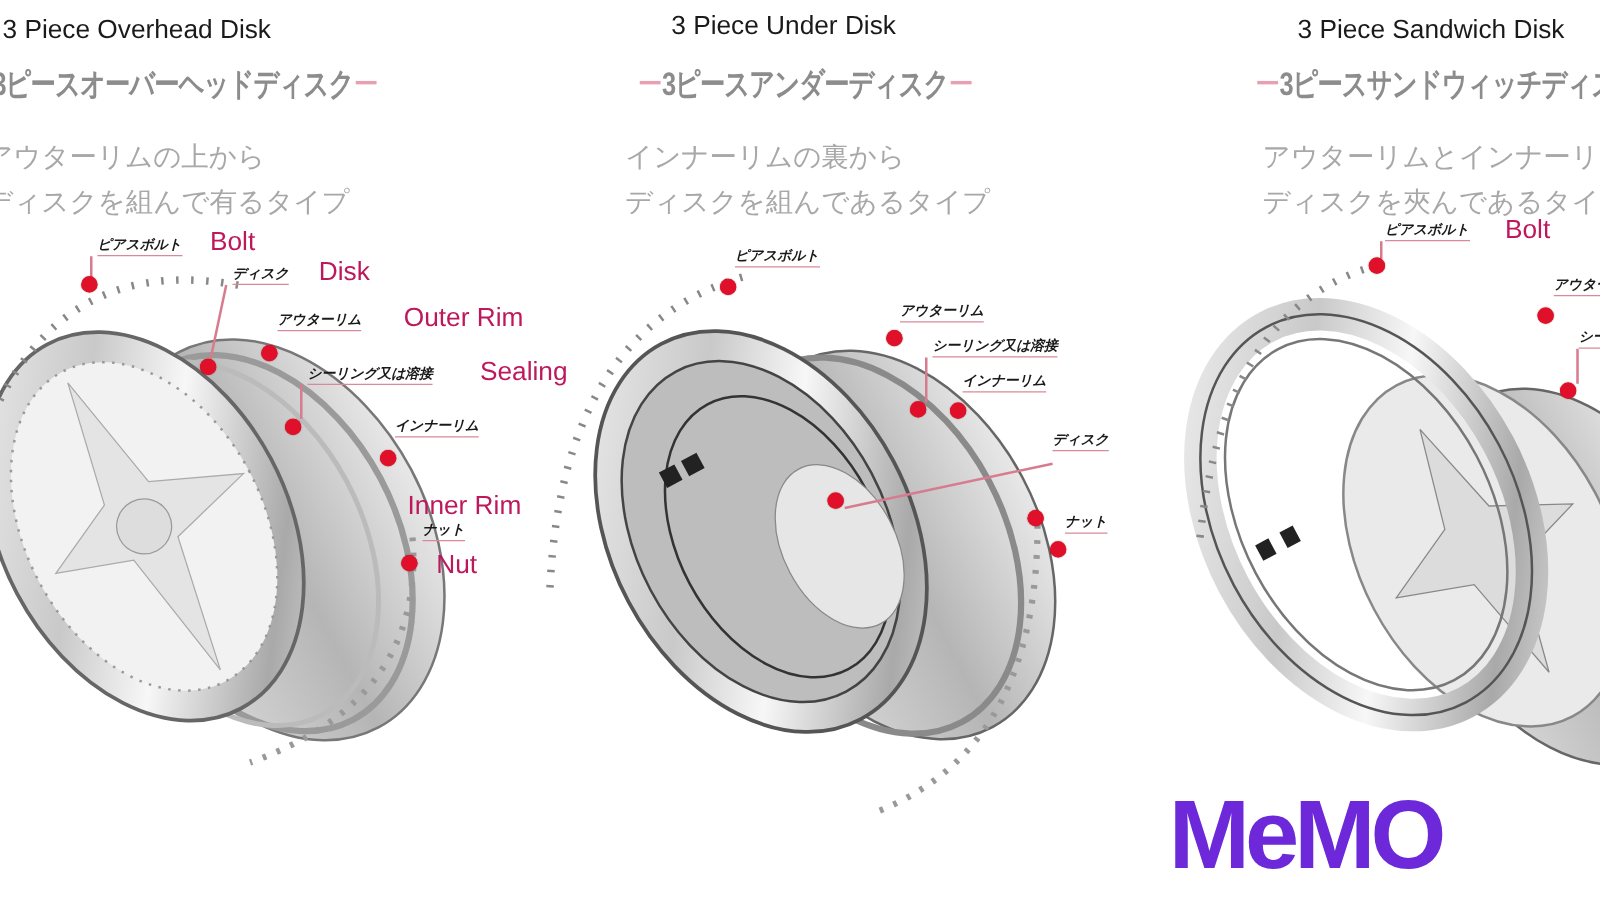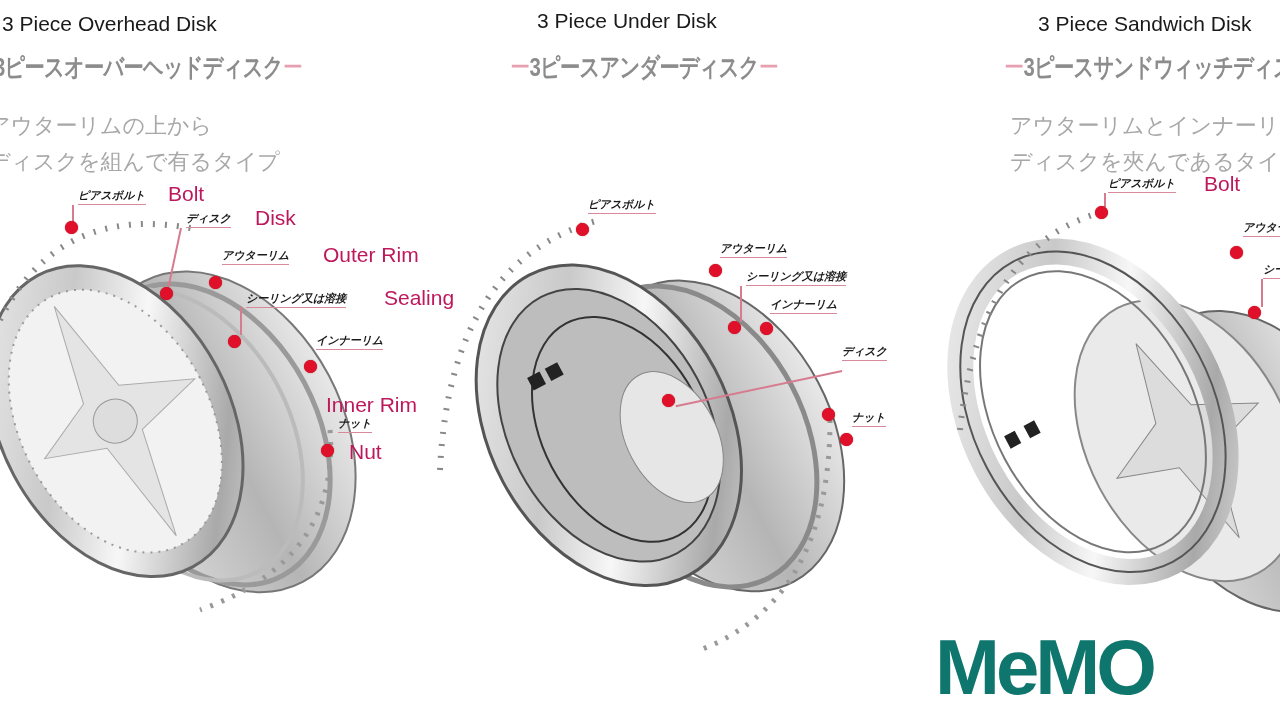--- a/index.html
+++ b/index.html
@@ -7,21 +7,21 @@
   .abs{position:absolute;}
   .title-en{font-size:21px;color:#1a1a1a;white-space:nowrap;}
   .title-jp{font-size:26px;color:#8c8c8c;font-weight:bold;white-space:nowrap;letter-spacing:-1px;transform:scaleX(0.78);transform-origin:left center;}
   .title-jp .dash{color:#e7a0b0;font-weight:normal;}
   .desc{font-size:22px;color:#a8a8a8;line-height:36px;white-space:nowrap;}
   .jp-label{font-size:11px;font-weight:bold;color:#1a1a1a;white-space:nowrap;font-style:italic;border-bottom:1.5px solid #d98a9a;padding-bottom:1px;}
   .en-label{font-size:21px;color:#be185d;white-space:nowrap;}
   .dot{width:13px;height:13px;border-radius:50%;background:#e0102a;box-shadow:0 0 1px #900;}
   .leader{background:#d77b8f;}
   svg.wheel{position:absolute;left:0;top:0;}
-  .watermark{font-size:78px;font-weight:bold;color:#0f766e;letter-spacing:-4px;white-space:nowrap;}
+  .watermark{font-size:78px;font-weight:bold;color:#6d28d9;letter-spacing:-4px;white-space:nowrap;}
 </style>
 </head>
 <body>
 
 <svg class="wheel" width="1280" height="720" viewBox="0 0 1280 720">
   <defs>
     <linearGradient id="chrome" x1="0" y1="0" x2="1" y2="1">
       <stop offset="0" stop-color="#f4f4f4"></stop>
       <stop offset="0.35" stop-color="#c9c9c9"></stop>
       <stop offset="0.55" stop-color="#f7f7f7"></stop>
@@ -108,20 +108,22 @@
 
 <div class="abs jp-label" style="left:338px;top:416px;">ナット</div>
 <div class="abs en-label" style="left:349px;top:440px;">Nut</div>
 <div class="abs dot" style="left:321px;top:444px;"></div>
 
 <div class="abs title-en" style="left:537px;top:9px;">3 Piece Under Disk</div>
 <div class="abs title-jp" style="left:510px;top:50px;">
   <span class="dash">ー</span><span>3ピースアンダーディスク</span><span class="dash">ー</span>
 </div>
 <div class="abs desc" style="left:500px;top:108px;">
+  <div>インナーリムの裏から</div>
+  <div>ディスクを組んであるタイプ</div>
 </div>
 
 <div class="abs jp-label" style="left:588px;top:197px;">ピアスボルト</div>
 <div class="abs dot" style="left:576px;top:223px;"></div>
 
 <div class="abs jp-label" style="left:720px;top:241px;">アウターリム</div>
 <div class="abs dot" style="left:709px;top:264px;"></div>
 
 <div class="abs jp-label" style="left:746px;top:269px;">シーリング又は溶接</div>
 <div class="abs leader" style="left:740px;top:286px;width:1.5px;height:36px;"></div>

